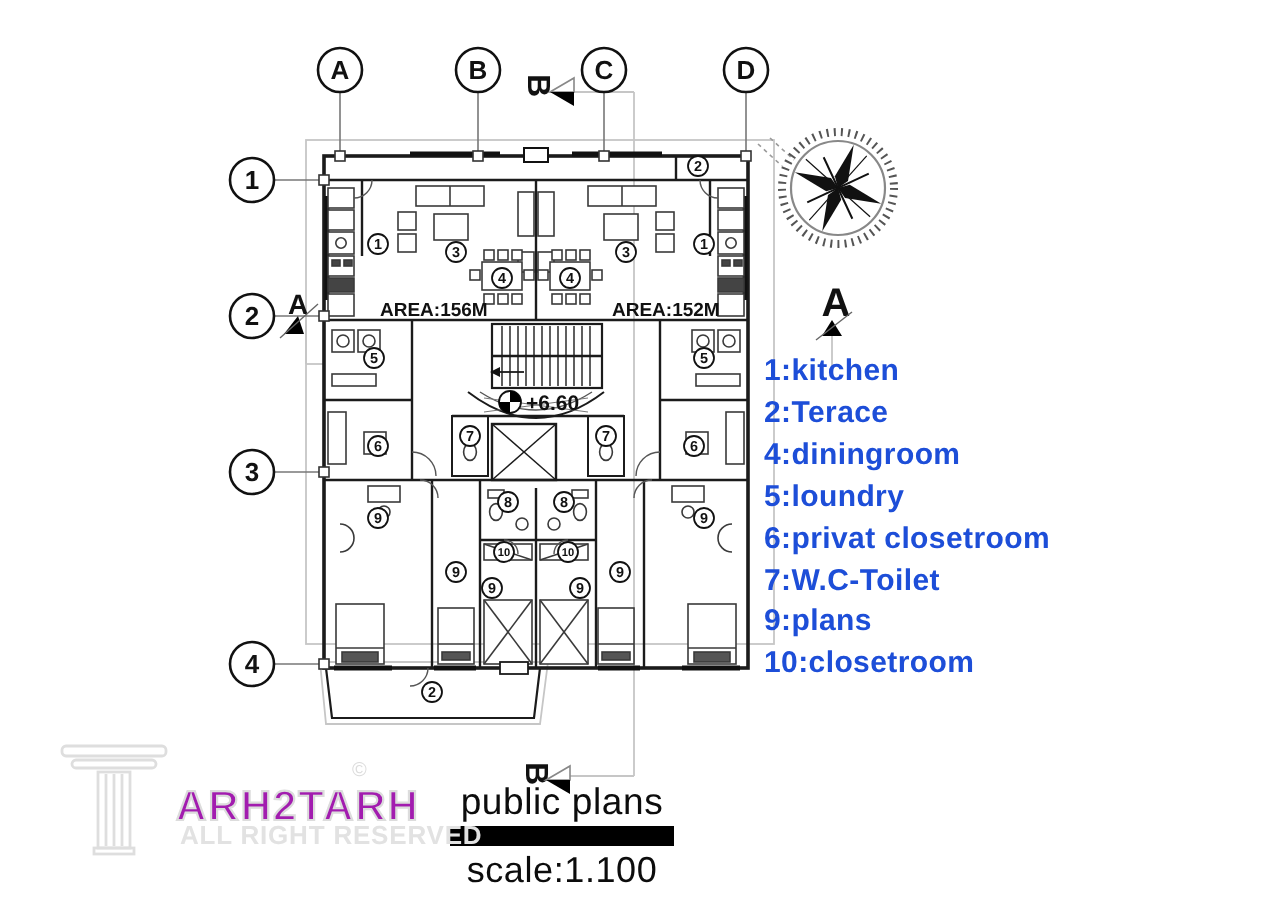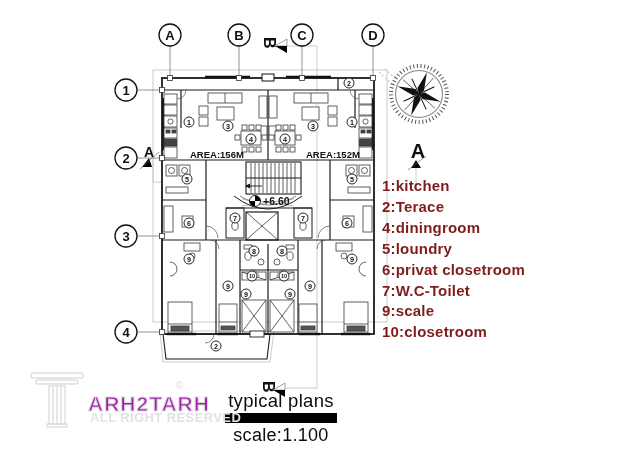--- a/index.html
+++ b/index.html
@@ -2,21 +2,21 @@
 <html><head>
 <meta charset="utf-8">
 <style>
   html,body{margin:0;padding:0;background:#fff;}
   #stage{position:relative;width:640px;height:452px;background:#ffffff;overflow:hidden;
          font-family:"Liberation Sans",sans-serif;}
   #plan-svg{position:absolute;left:0;top:0;}
   svg text{font-family:"Liberation Sans",sans-serif;fill:#111;}
 
   .legend{position:absolute;left:382px;top:176px;font-size:15px;font-weight:700;
-          line-height:20.9px;color:#7f1d1d;letter-spacing:.2px;white-space:nowrap;}
+          line-height:20.9px;color:#1d4ed8;letter-spacing:.2px;white-space:nowrap;}
 
   .title-block{position:absolute;left:225px;top:391px;width:112px;text-align:center;color:#0c0c0c;}
   .title-block .tb-title{font-size:18.5px;letter-spacing:.3px;line-height:20px;}
   .title-block .tb-bar{height:10px;background:#000;margin:2px 0 2px 0;}
   .title-block .tb-scale{font-size:18px;letter-spacing:.3px;line-height:20px;}
 
   .watermark{position:absolute;left:28px;top:368px;width:200px;height:70px;}
   .wm-brand{position:absolute;left:60px;top:24px;font-size:21px;font-weight:700;letter-spacing:1px;
             color:#a21caf;-webkit-text-stroke:1.1px #dcdcdc;text-shadow:0 0 0 #e6e6e6;white-space:nowrap;}
   .wm-mark{position:absolute;left:148px;top:12px;font-size:10px;color:#dcdcdc;-webkit-text-stroke:0;}
@@ -416,26 +416,26 @@
     </g>
   </svg>
 
   <div class="legend">
       <div>1:kitchen</div>
       <div>2:Terace</div>
       <div>4:diningroom</div>
       <div>5:loundry</div>
       <div>6:privat closetroom</div>
       <div>7:W.C-Toilet</div>
-      <div>9:scale</div>
+      <div>9:plans</div>
       <div>10:closetroom</div>
     </div>
 
   <div class="title-block">
-    <div class="tb-title">typical plans</div>
+    <div class="tb-title">public plans</div>
     <div class="tb-bar"></div>
     <div class="tb-scale">scale:1.100</div>
   </div>
 
   <div class="watermark">
     <svg width="60" height="62">
       <g stroke="#dedede" fill="none" stroke-width="1.4">
         <rect x="3" y="5" width="52" height="5" rx="2"></rect>
         <rect x="8" y="12" width="42" height="4" rx="2"></rect>
         <rect x="21" y="18" width="16" height="38"></rect>

